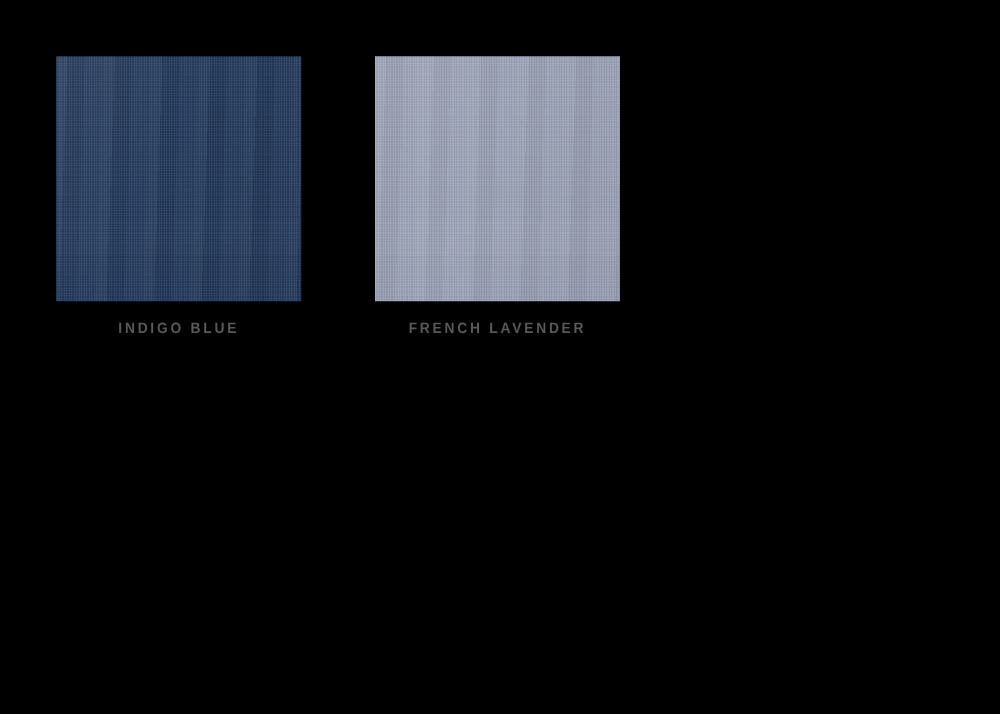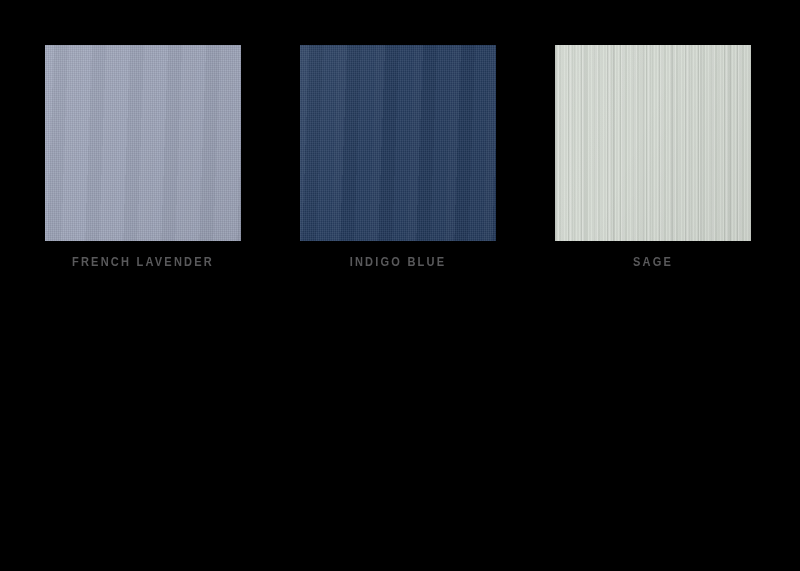--- a/index.html
+++ b/index.html
@@ -133,41 +133,33 @@
     transform: scaleX(0.92);
   }
 </style>
 </head>
 <body style="background: rgb(0, 0, 0);">
 
 <div id="palette-board" style="background: rgb(0, 0, 0);">
   <div class="swatch-grid">
 
     <div class="swatch-card">
-      <div class="swatch-chip" style="background-color: rgb(156, 163, 184);">
-        <div class="tex-bands"></div>
-        <div class="tex-weave"></div>
-        <div class="tex-shade"></div>
-      </div>
-      <div class="swatch-label" style="color: rgb(89, 89, 91);">FRENCH LAVENDER</div>
-    </div>
-
-    <div class="swatch-card">
       <div class="swatch-chip" style="background-color: rgb(34, 57, 92);">
         <div class="tex-bands"></div>
         <div class="tex-weave"></div>
         <div class="tex-shade"></div>
       </div>
       <div class="swatch-label" style="color: rgb(89, 89, 91);">INDIGO BLUE</div>
     </div>
 
     <div class="swatch-card">
-      <div class="swatch-chip grain-vertical" style="background-color: rgb(213, 219, 211);">
+      <div class="swatch-chip" style="background-color: rgb(156, 163, 184);">
         <div class="tex-bands"></div>
         <div class="tex-weave"></div>
         <div class="tex-shade"></div>
       </div>
-      <div class="swatch-label" style="color: rgb(89, 89, 91);">SAGE</div>
+      <div class="swatch-label" style="color: rgb(89, 89, 91);">FRENCH LAVENDER</div>
     </div>
+
 
 
   </div>
 </div>
 
 </body></html>

